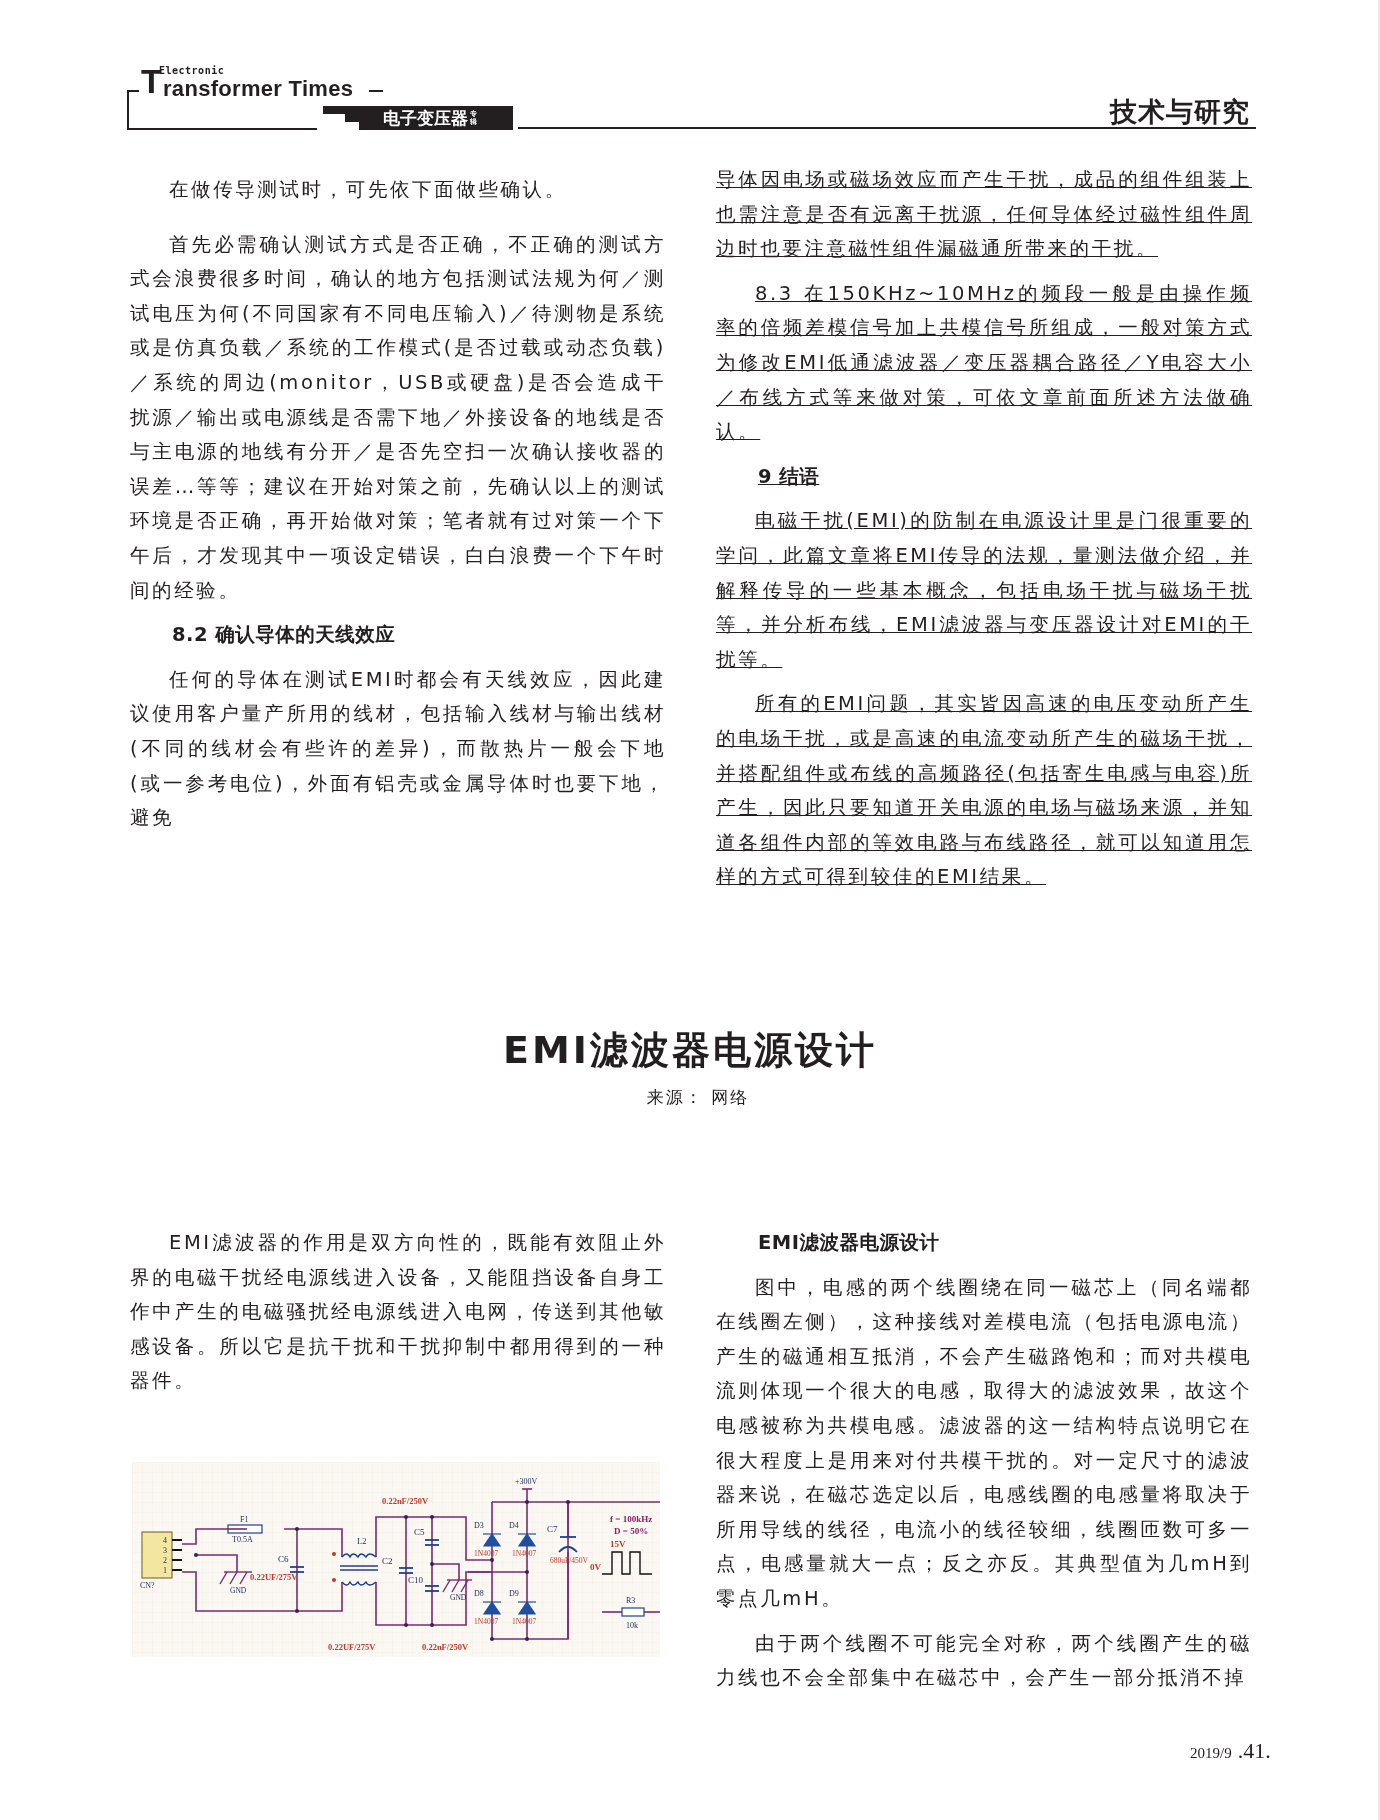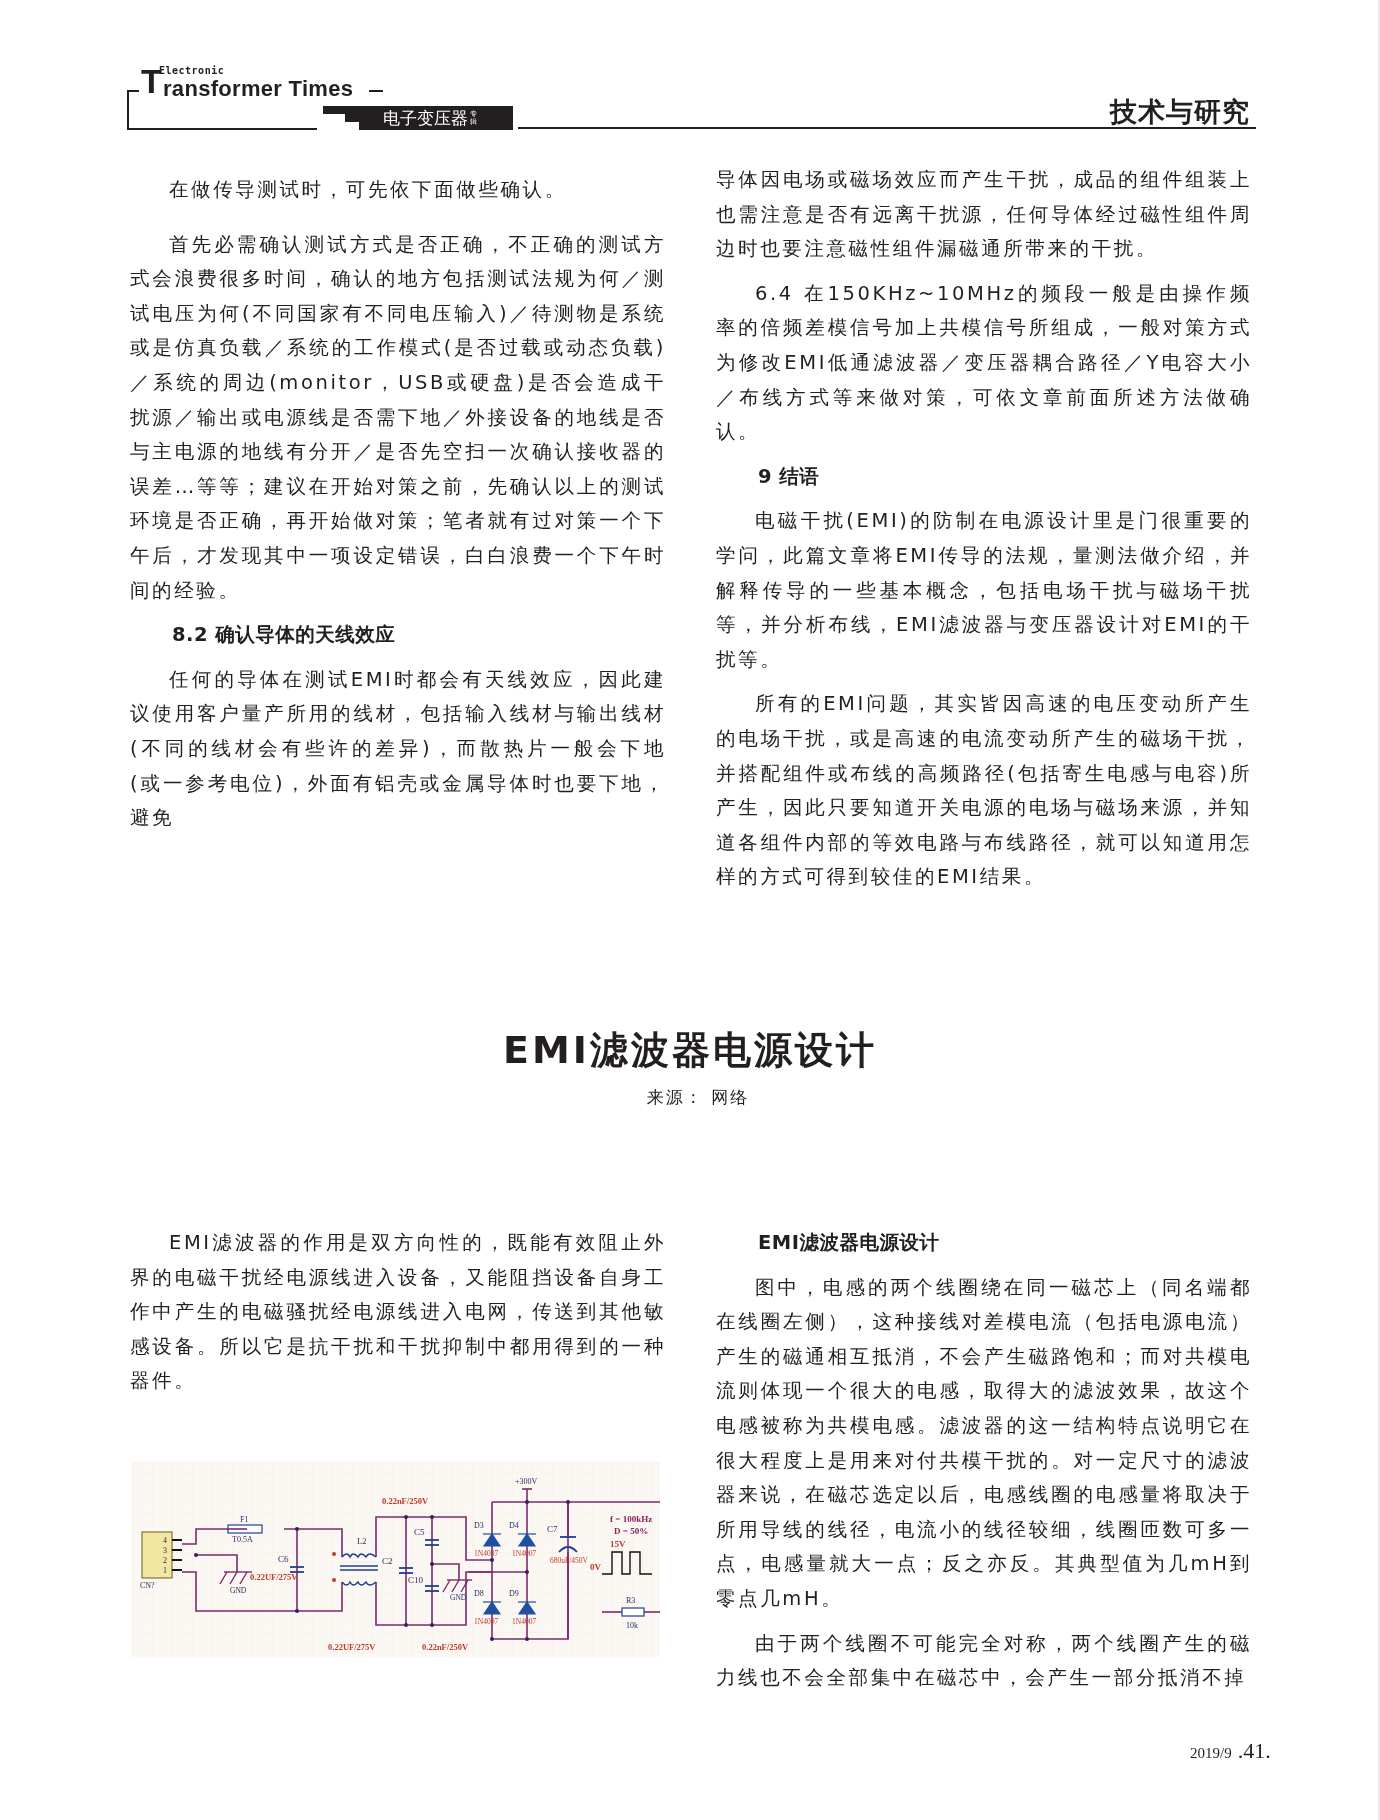--- a/index.html
+++ b/index.html
@@ -11,33 +11,33 @@
   .hdr-logo .vline { position: absolute; left: 12px; top: 28px; width: 2px; height: 40px; background: #231f20; }
   .hdr-logo .hline-top { position: absolute; left: 12px; top: 28px; width: 12px; height: 2px; background: #231f20; }
   .hdr-logo .hline-bot { position: absolute; left: 12px; top: 66px; width: 190px; height: 2px; background: #231f20; }
   .hdr-logo .elec { position: absolute; left: 44px; top: 3px; font-family: "DejaVu Sans Mono", monospace; font-weight: bold; font-size: 10px; letter-spacing: 0.5px; }
   .hdr-logo .bigT { position: absolute; left: 26px; top: 2px; font-family: "Liberation Sans", sans-serif; font-weight: bold; font-size: 34px; line-height: 34px; }
   .hdr-logo .tt { position: absolute; left: 48px; top: 14px; font-family: "Liberation Sans", sans-serif; font-weight: bold; font-size: 22px; letter-spacing: 0.3px; }
   .hdr-logo .tt-dash { position: absolute; left: 254px; top: 28px; width: 14px; height: 2px; background: #231f20; }
   .hdr-logo .bar1 { position: absolute; left: 208px; top: 44px; width: 50px; height: 8px; background: #231f20; }
   .hdr-logo .bar2 { position: absolute; left: 230px; top: 52px; width: 28px; height: 8px; background: #231f20; }
   .hdr-logo .bar3 { position: absolute; left: 244px; top: 60px; width: 16px; height: 8px; background: #231f20; }
-  .hdr-logo .blk { position: absolute; left: 258px; top: 44px; width: 140px; height: 24px; background: #231f20; color: #fff; font-weight: normal; font-size: 17px; line-height: 24px; padding-left: 10px; letter-spacing: 0px; }
+  .hdr-logo .blk { position: absolute; left: 258px; top: 44px; width: 140px; height: 24px; background: #231f20; color: #fff; font-weight: bold; font-size: 17px; line-height: 24px; padding-left: 10px; letter-spacing: 0px; }
   .hdr-logo .blk .zj { display: inline-block; font-size: 7px; line-height: 8px; width: 8px; vertical-align: top; margin-top: 4px; margin-left: 2px; }
   .hdr-line { position: absolute; left: 518px; top: 127px; width: 738px; height: 2px; background: #231f20; }
   .hdr-section { position: absolute; left: 1110px; top: 94px; font-weight: bold; font-size: 27px; letter-spacing: 1px; }
 
   
   .col { position: absolute; width: 536px; font-size: 19.5px; line-height: 34.6px; text-align: justify; text-justify: inter-character; letter-spacing: 2.6px; }
   .col p { text-indent: 2em; }
   .col p.noind { text-indent: 0; }
   .col h3 { font-size: 19.5px; font-weight: bold; letter-spacing: 0.5px; padding-left: 42px; line-height: 34.6px; }
   .gap { height: 10px; }
   .col-l1 { left: 130px; top: 163px; }
-  .col-r1 { left: 716px; top: 163px; }
+  .col-r1 { left: 716px; top: 163px; text-decoration: underline; }
   .col-l2 { left: 130px; top: 1226px; }
   .col-r2 { left: 716px; top: 1226px; }
 
   
   .art-title { position: absolute; left: 0; width: 1380px; top: 1025px; text-align: center; font-weight: bold; font-size: 38px; letter-spacing: 3px; }
   .art-source { position: absolute; left: 0; width: 1380px; top: 1086px; text-align: center; font-size: 17px; letter-spacing: 2px; padding-left: 16px; }
 
   
   .circuit { position: absolute; left: 132px; top: 1462px; width: 528px; height: 195px; }
   .circuit svg { width: 528px; height: 195px; display: block; }
@@ -75,21 +75,21 @@
   <p>首先必需确认测试方式是否正确，不正确的测试方式会浪费很多时间，确认的地方包括测试法规为何／测试电压为何(不同国家有不同电压输入)／待测物是系统或是仿真负载／系统的工作模式(是否过载或动态负载)／系统的周边(monitor，USB或硬盘)是否会造成干扰源／输出或电源线是否需下地／外接设备的地线是否与主电源的地线有分开／是否先空扫一次确认接收器的误差…等等；建议在开始对策之前，先确认以上的测试环境是否正确，再开始做对策；笔者就有过对策一个下午后，才发现其中一项设定错误，白白浪费一个下午时间的经验。</p>
   <div class="gap"></div>
   <h3>8.2 确认导体的天线效应</h3>
   <div class="gap"></div>
   <p>任何的导体在测试EMI时都会有天线效应，因此建议使用客户量产所用的线材，包括输入线材与输出线材(不同的线材会有些许的差异)，而散热片一般会下地(或一参考电位)，外面有铝壳或金属导体时也要下地，避免</p>
 </div>
 
 <div class="col col-r1">
   <p class="noind">导体因电场或磁场效应而产生干扰，成品的组件组装上也需注意是否有远离干扰源，任何导体经过磁性组件周边时也要注意磁性组件漏磁通所带来的干扰。</p>
   <div class="gap"></div>
-  <p>6.4 在150KHz~10MHz的频段一般是由操作频率的倍频差模信号加上共模信号所组成，一般对策方式为修改EMI低通滤波器／变压器耦合路径／Y电容大小／布线方式等来做对策，可依文章前面所述方法做确认。</p>
+  <p>8.3 在150KHz~10MHz的频段一般是由操作频率的倍频差模信号加上共模信号所组成，一般对策方式为修改EMI低通滤波器／变压器耦合路径／Y电容大小／布线方式等来做对策，可依文章前面所述方法做确认。</p>
   <div class="gap"></div>
   <h3>9 结语</h3>
   <div class="gap"></div>
   <p>电磁干扰(EMI)的防制在电源设计里是门很重要的学问，此篇文章将EMI传导的法规，量测法做介绍，并解释传导的一些基本概念，包括电场干扰与磁场干扰等，并分析布线，EMI滤波器与变压器设计对EMI的干扰等。</p>
   <div class="gap"></div>
   <p>所有的EMI问题，其实皆因高速的电压变动所产生的电场干扰，或是高速的电流变动所产生的磁场干扰，并搭配组件或布线的高频路径(包括寄生电感与电容)所产生，因此只要知道开关电源的电场与磁场来源，并知道各组件内部的等效电路与布线路径，就可以知道用怎样的方式可得到较佳的EMI结果。</p>
 </div>
 
 <div class="art-title">EMI滤波器电源设计</div>
 <div class="art-source">来源： 网络</div>

